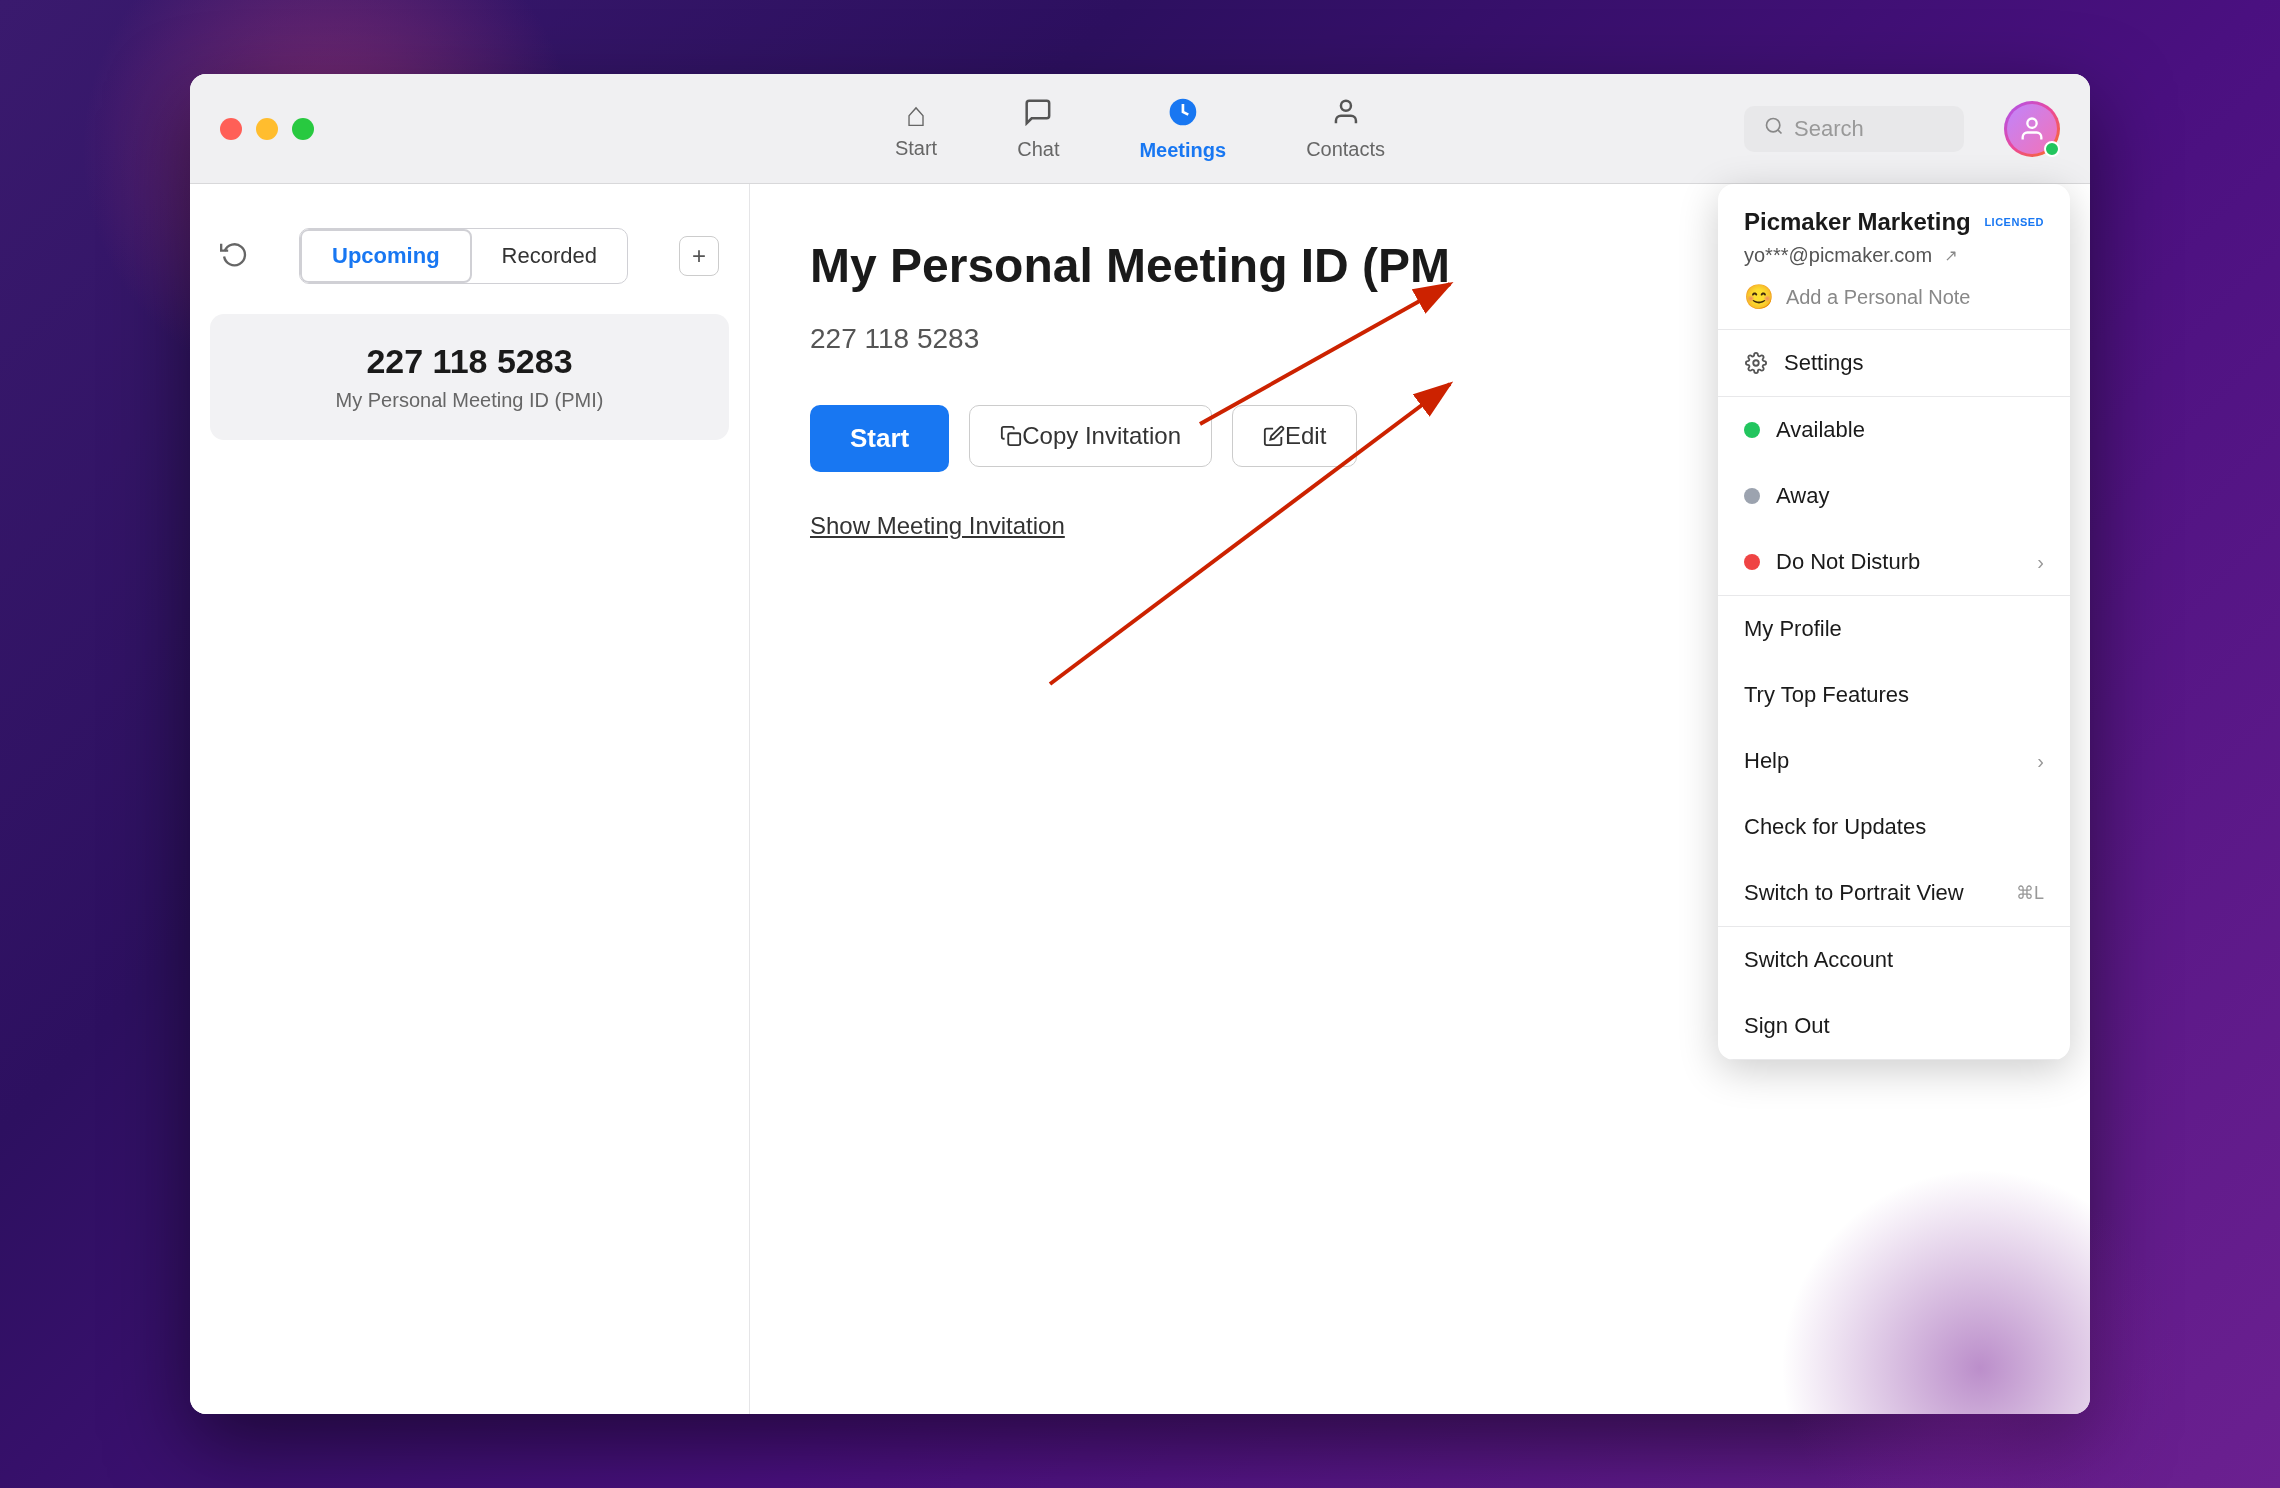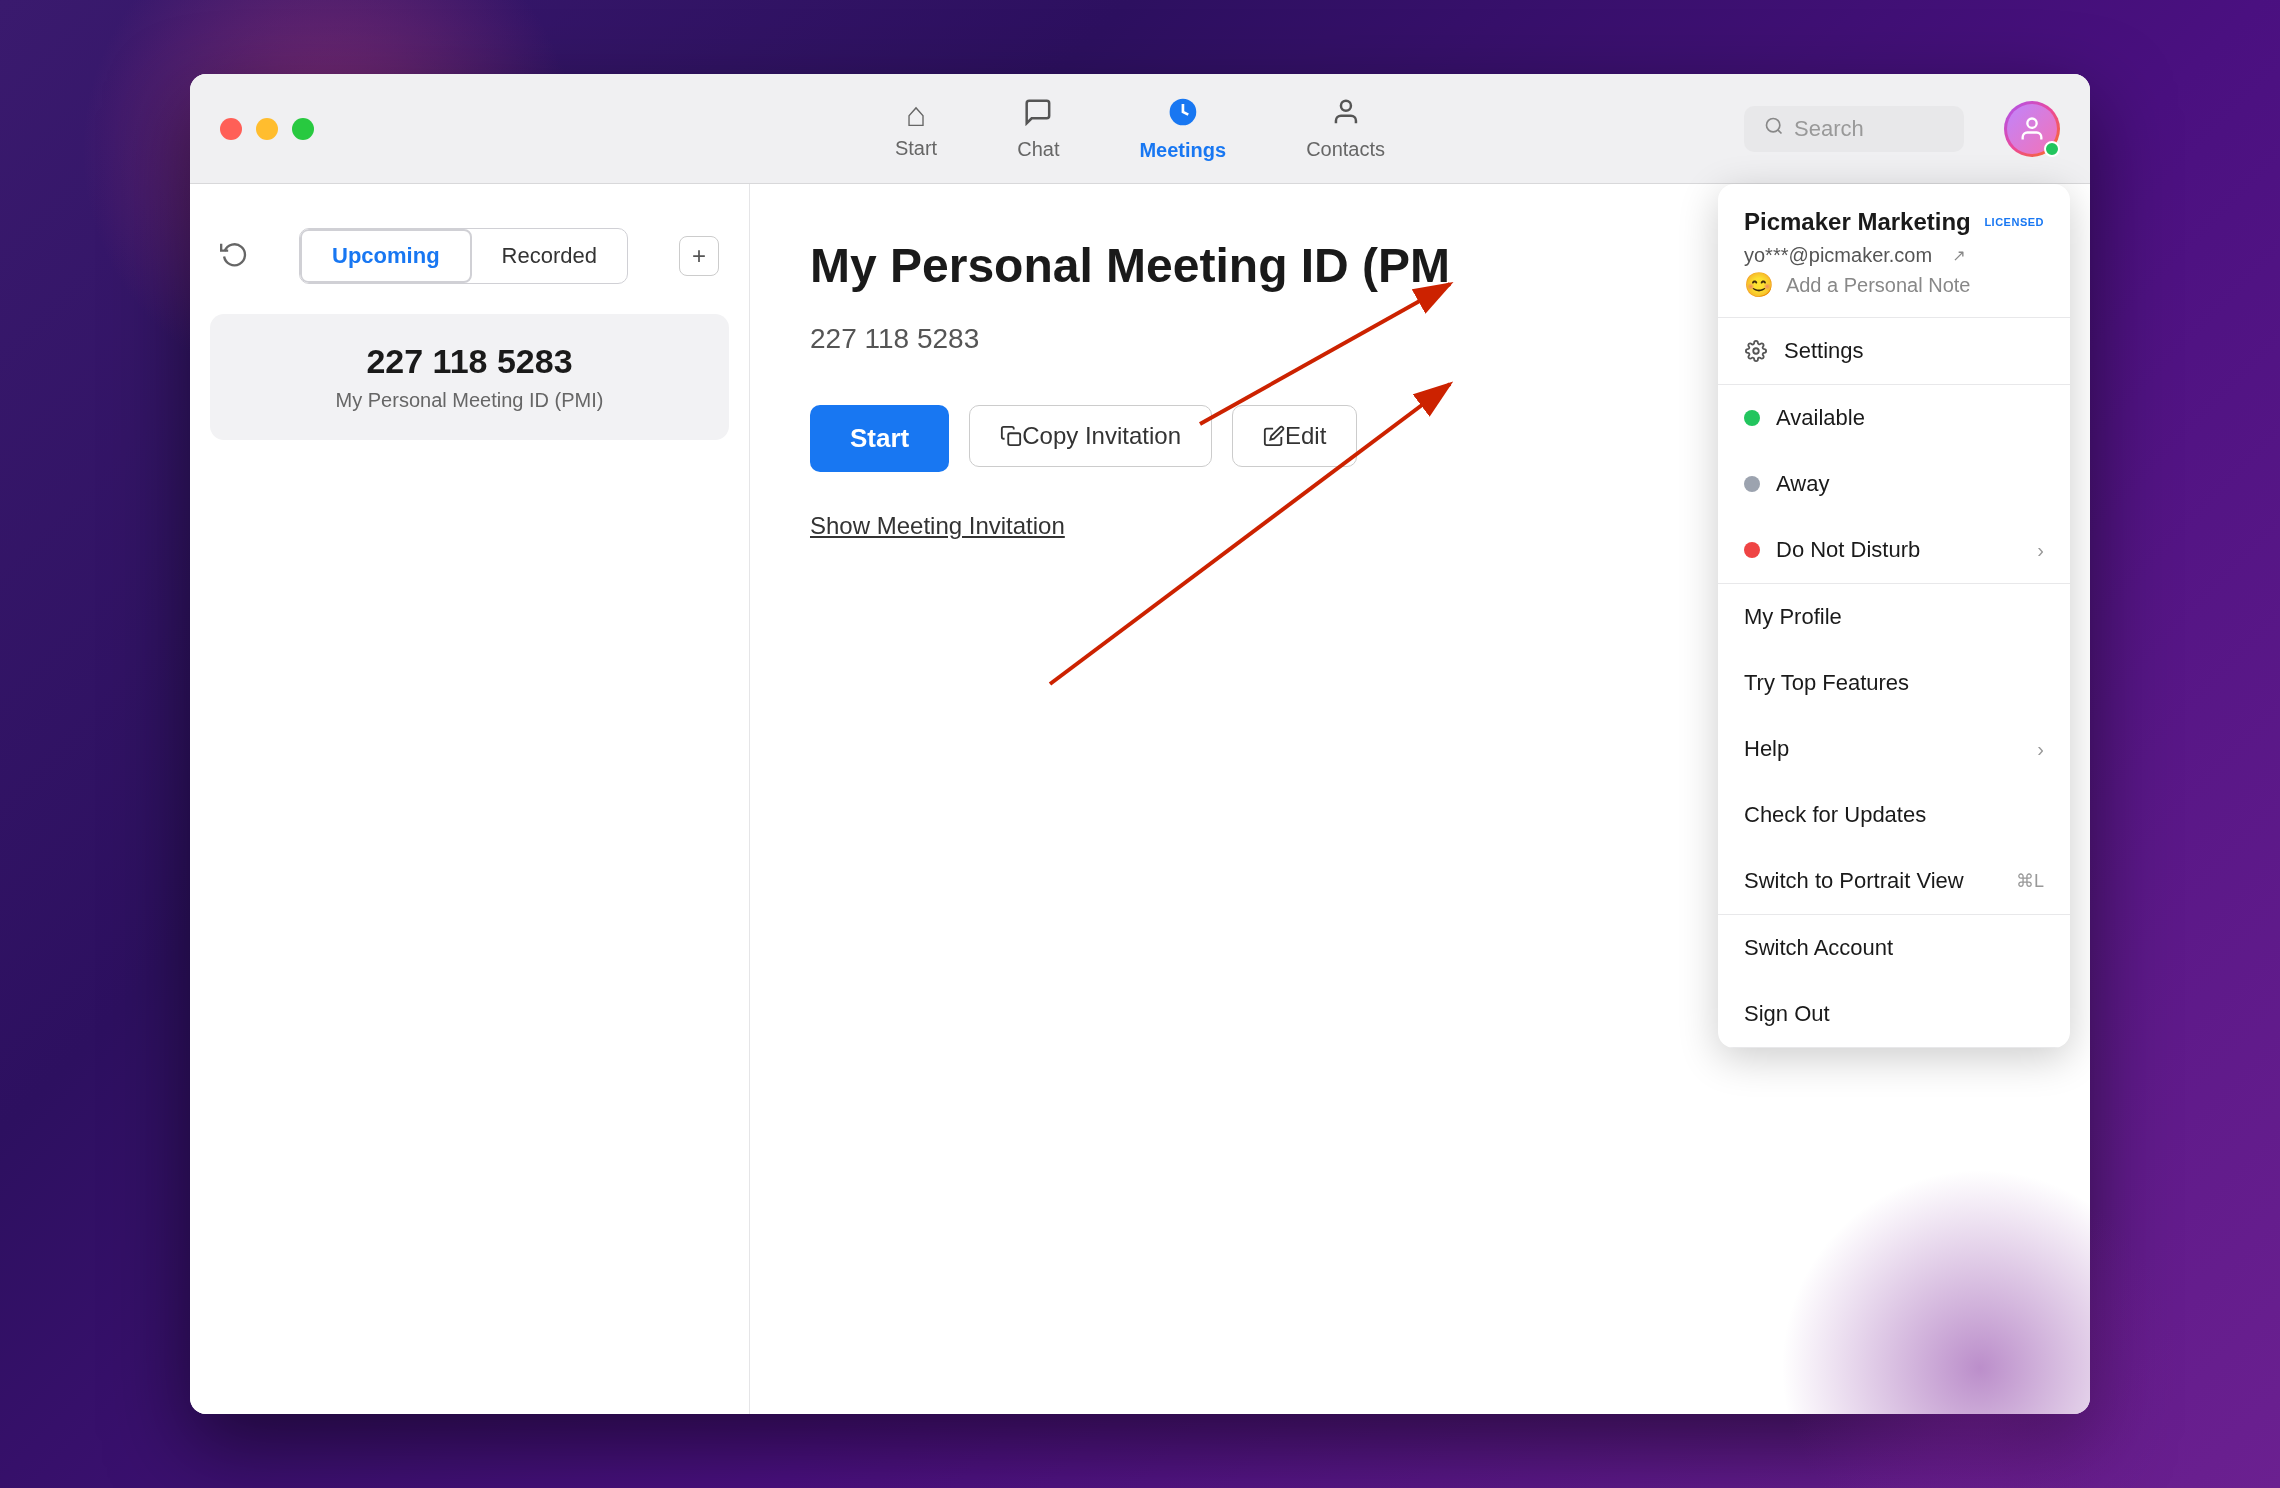--- a/index.html
+++ b/index.html
@@ -368,22 +368,22 @@
     .licensed-badge {
       font-size: 11px;
       font-weight: 600;
       color: #1877f2;
       letter-spacing: 0.5px;
     }
 
     .dropdown-email-row {
       display: flex;
       align-items: center;
-      gap: 20px;
-      margin-bottom: 4px;
+      gap: 12px;
+      margin-bottom: 16px;
     }
 
     .dropdown-email {
       font-size: 20px;
       color: #555;
     }
 
     .dropdown-note-row {
       display: flex;
       align-items: center;

